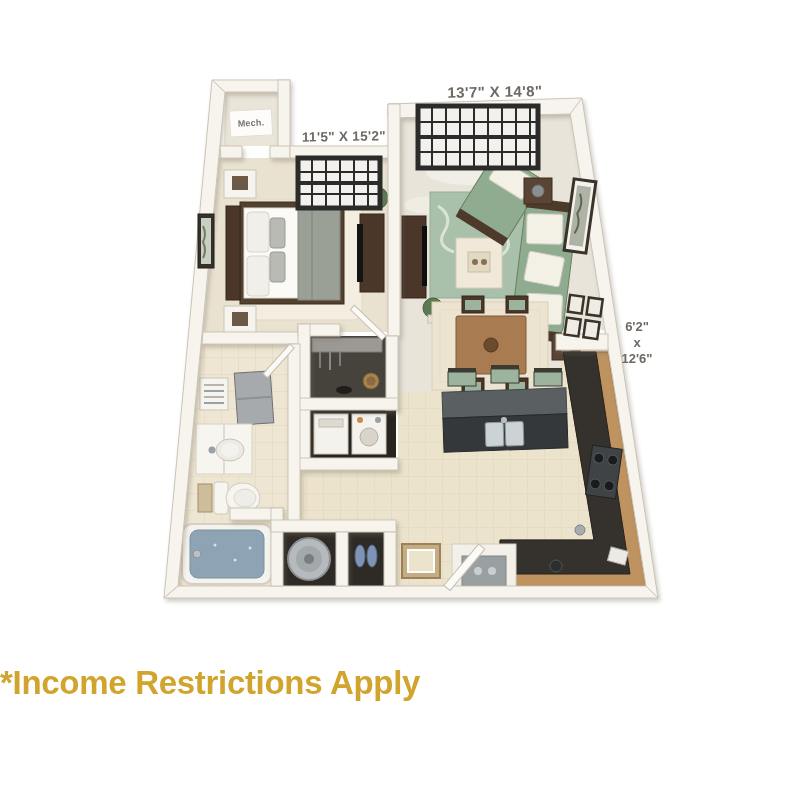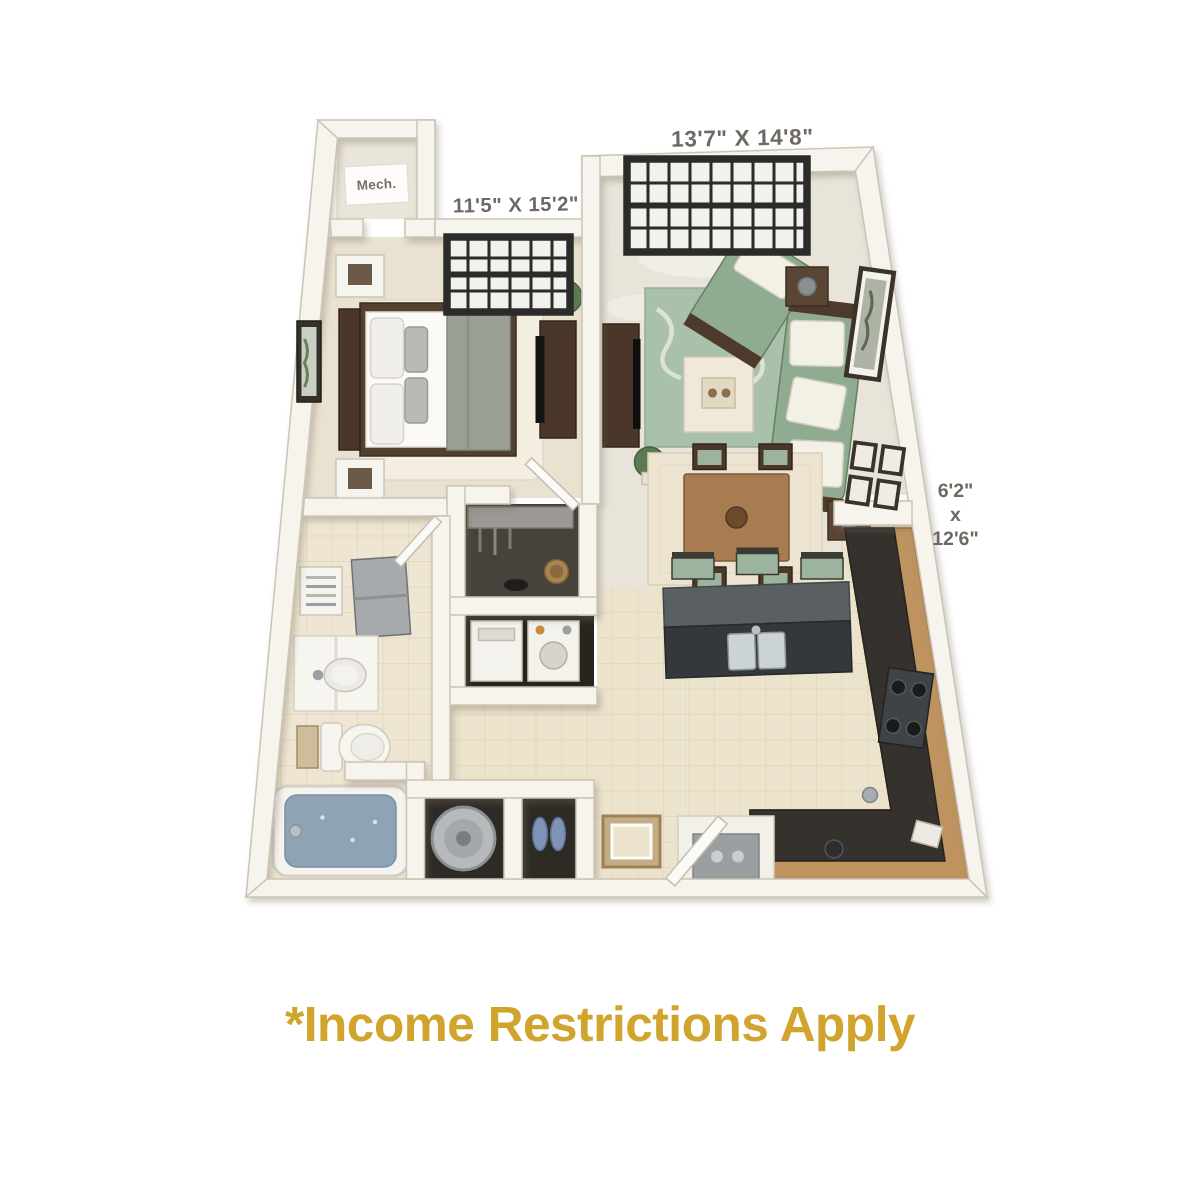--- a/index.html
+++ b/index.html
@@ -9,21 +9,21 @@
   .wall{fill:#f7f4ee;stroke:#ccc5b7;stroke-width:1;}
   .walls{filter:drop-shadow(2px 3px 2px rgba(120,110,92,.35));}
   .door{fill:#fbfaf6;stroke:#c6bfb1;stroke-width:1;}
   .winframe{fill:#f2f1ed;stroke:#2b2b29;stroke-width:5;}
   .mull{stroke:#2b2b29;stroke-width:2;fill:none;}
   .mullthick{stroke:#2b2b29;stroke-width:4;fill:none;}
   .dim-label{font-weight:bold;font-size:15px;fill:#6e6963;letter-spacing:.4px;}
   .dim-label-sm{font-weight:bold;font-size:13.5px;fill:#6e6963;letter-spacing:.3px;}
   .dim-label-xs{font-weight:bold;font-size:13px;fill:#6e6963;}
   .mech-label{font-weight:bold;font-size:9px;fill:#77726b;letter-spacing:.2px;}
-  .caption{position:absolute;top:664px;left:0;width:800px;text-align:center;
+  .caption{position:absolute;top:664px;left:0;width:800px;
            font-size:33px;font-weight:bold;color:#d1a42e;letter-spacing:-.3px;}
 </style>
 </head>
 <body>
 
 <svg width="800" height="800" viewBox="0 0 800 800">
 
   <defs>
     <pattern id="tileGrid" width="17" height="17" patternUnits="userSpaceOnUse">
       <path d="M17 0H0V17" fill="none" stroke="#e0d6bb" stroke-width="1"></path>

